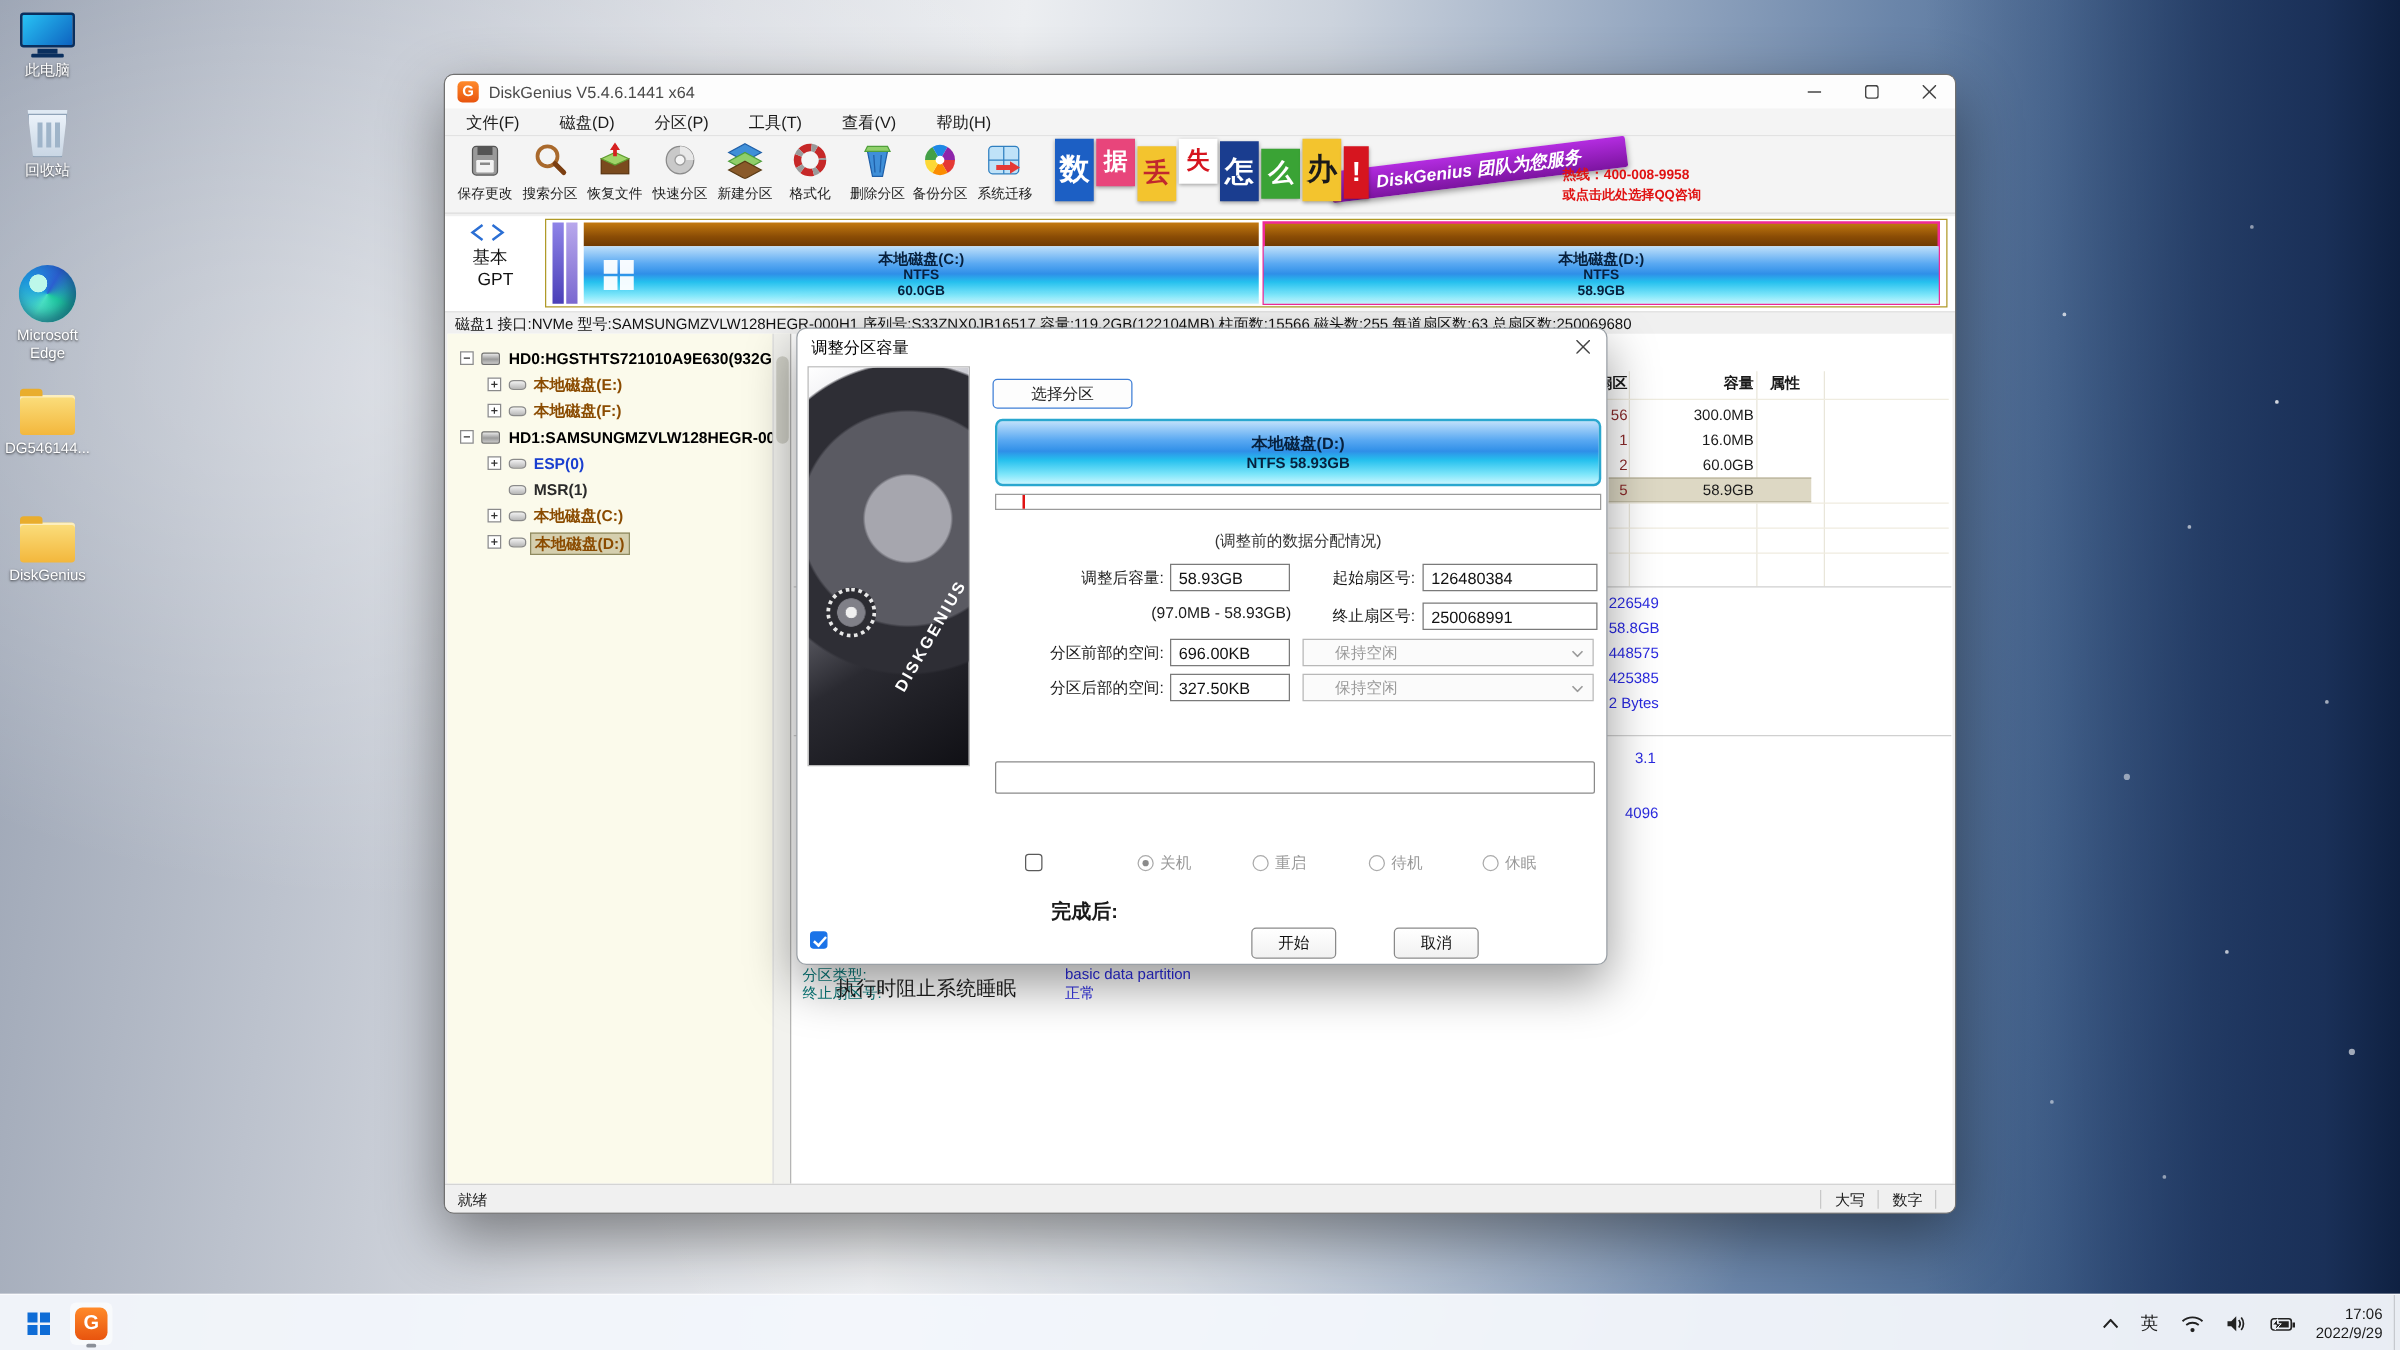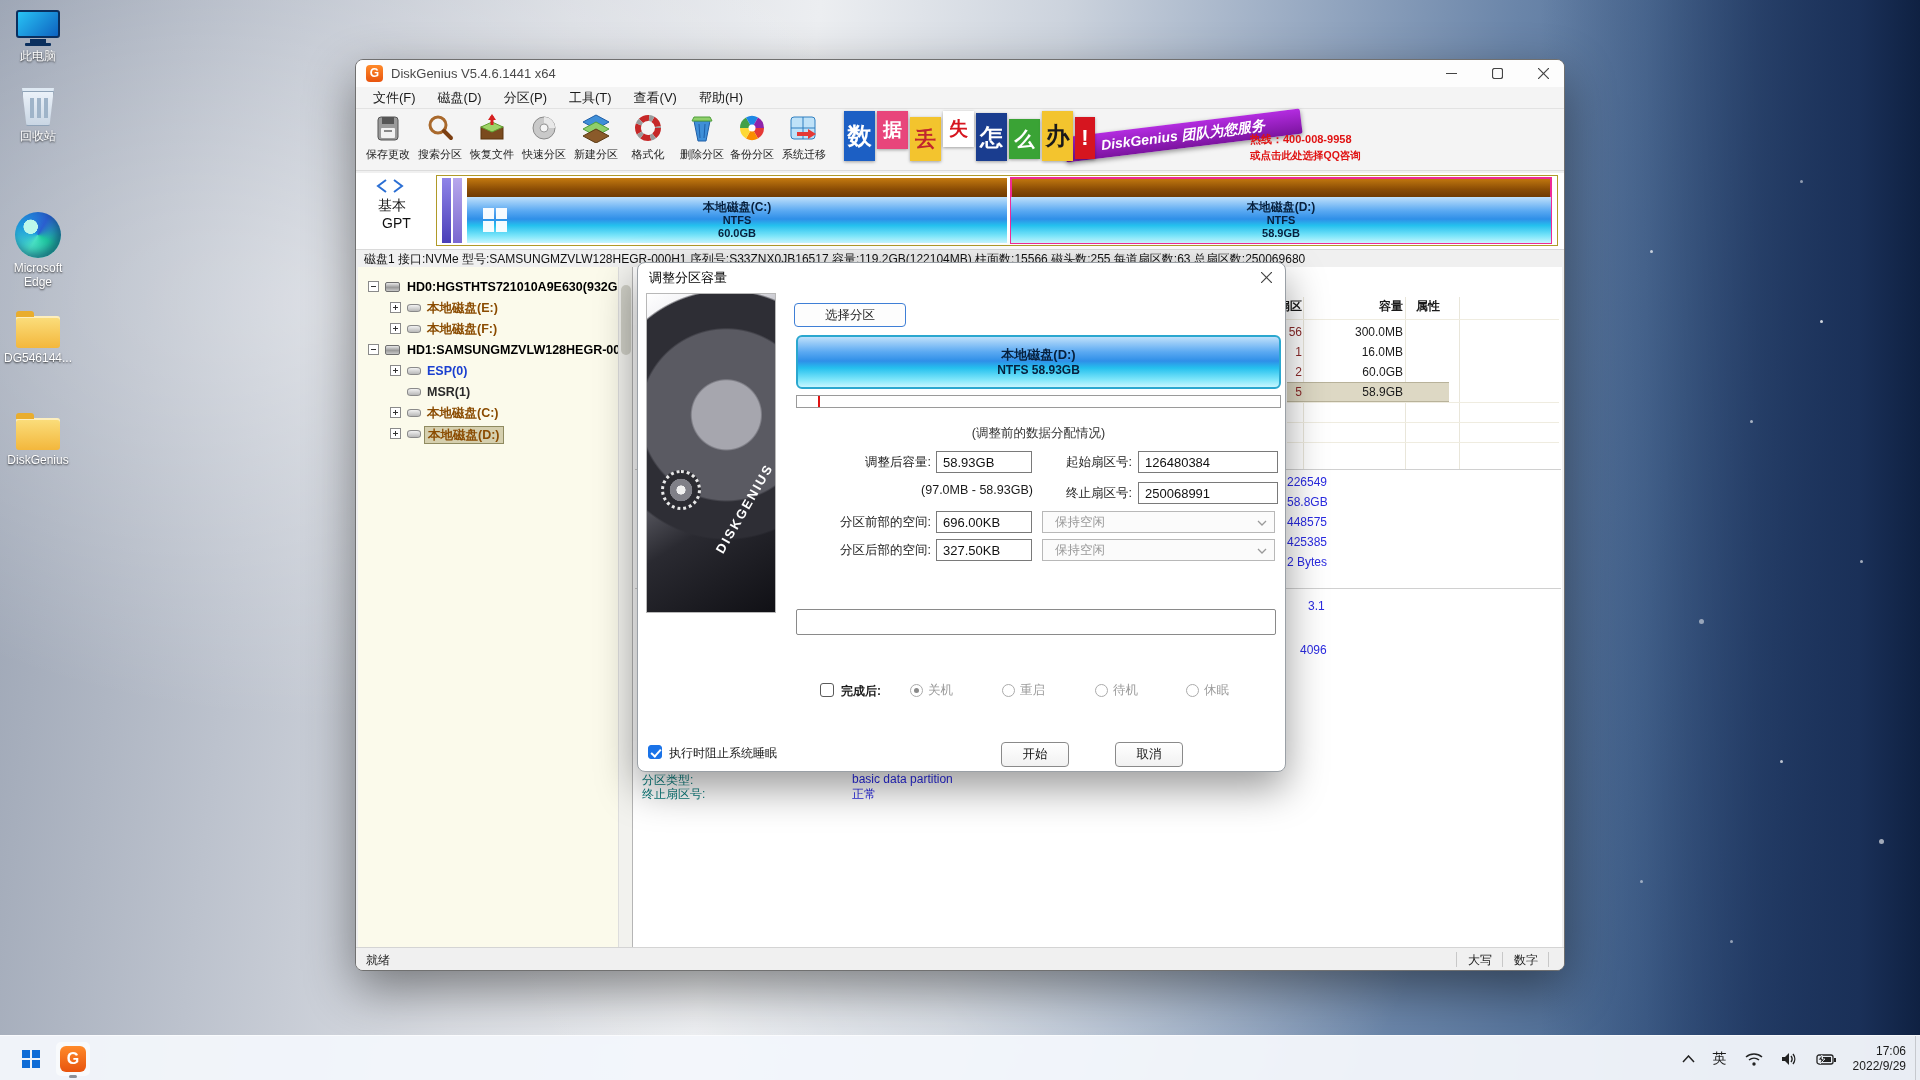--- a/index.html
+++ b/index.html
@@ -31,21 +31,21 @@
   .ic-folder { width:44px; height:32px; margin:0 auto; position:relative; background:linear-gradient(#fbdf7e,#f3b73c); border-radius:3px; box-shadow:inset 0 2px 0 rgba(255,255,255,.5); }
   .ic-folder:before { content:""; position:absolute; left:0; top:-5px; width:18px; height:6px; background:#e9ad2d; border-radius:3px 3px 0 0; }
 
   
   .win { position:absolute; left:355px; top:59px; width:1210px; height:912px; background:#f0f0f0; border:1px solid #707070; border-radius:8px; box-shadow:0 18px 50px rgba(0,0,0,.45); overflow:hidden; }
   .titlebar { position:absolute; left:0; top:0; right:0; height:27px; background:#fdfdfd; }
   .applogo { position:absolute; left:10px; top:5px; width:17px; height:17px; border-radius:4px; background:linear-gradient(#ff8a2a,#e8540e); color:#fff; font-weight:bold; font-size:12px; line-height:17px; text-align:center; }
   .apptitle { position:absolute; left:35px; top:6px; font-size:13px; color:#4a4a4a; }
   .wbtn { position:absolute; top:0; width:46px; height:27px; display:flex; align-items:center; justify-content:center; }
   .wbtn svg { stroke:#444; fill:none; stroke-width:1.2; }
-  .menubar { position:absolute; left:0; top:27px; right:0; height:22px; background:#f4f4f4; display:flex; padding-left:6px; border-bottom:1px solid #e2e2e2; }
+  .menubar { position:absolute; left:0; top:27px; right:0; height:22px; background:#f4f4f4; display:flex; padding-left:6px; border-bottom:1px solid #e2e2e2;gap:10px; }
   .menuitem { font-size:13px; color:#1a1a1a; line-height:21px; padding:0 11px; }
   .toolbar { position:absolute; left:0; top:49px; right:0; height:62px; background:#f4f4f4; border-bottom:1px solid #dcdcdc; }
   .tbtn { position:absolute; top:2px; width:52px; height:58px; display:flex; flex-direction:column; align-items:center; }
   .tbtn svg { width:30px; height:30px; margin-top:2px; }
   .tlab { font-size:11px; color:#222; margin-top:4px; white-space:nowrap; }
   
   .ad { position:absolute; left:486px; top:0; width:512px; height:62px; }
   .tile { position:absolute; width:31px; text-align:center; font-weight:bold; box-shadow:0 1px 3px rgba(0,0,0,.35); z-index:3; }
   .ribbon { position:absolute; left:222px; top:14px; width:238px; height:25px; background:linear-gradient(#b32ce0,#7c14a0); transform:rotate(-7deg); z-index:2; color:#fff; font-style:italic; font-weight:bold; font-size:14px; text-align:center; line-height:25px; box-shadow:0 2px 5px rgba(0,0,0,.4); border-radius:2px; }
   .adline1 { position:absolute; left:408px; top:23px; width:110px; font-size:11px; font-weight:bold; color:#e01212; z-index:4; }
@@ -118,27 +118,27 @@
     background:linear-gradient(#bfe0fb 0%,#5aa9f2 30%,#2f8fe8 48%,#25c0ee 62%,#7ee6fa 85%,#c8f6ff 100%);
     display:flex; flex-direction:column; align-items:center; justify-content:center; }
   .dpartbar .n { font-size:13px; font-weight:bold; color:#07203d; line-height:16px; }
   .dpartbar .i { font-size:12px; font-weight:bold; color:#07203d; line-height:15px; }
   .thinbar { position:absolute; left:158px; top:132px; width:485px; height:13px; border:1px solid #9a9a9a; background:#fff; }
   .redtick { position:absolute; left:21px; top:0; width:2px; height:11px; background:#e01212; }
   .dnote { position:absolute; left:158px; top:162px; width:485px; text-align:center; font-size:12.5px; color:#333; }
   .flab { position:absolute; font-size:12.5px; color:#1a1a1a; text-align:right; line-height:22px; white-space:nowrap; }
   .finp { position:absolute; height:22px; border:1px solid #7a7a7a; font-size:13px; color:#111; padding:0 6px; font-family:"Liberation Sans","DejaVu Sans",sans-serif; background:#fff; }
   .frange { position:absolute; font-size:12.5px; color:#1a1a1a; line-height:22px; white-space:nowrap; }
-  .fdrop { position:absolute; height:22px; border:1px solid #b8b8b8; background:#fbfbfb; font-size:12.5px; color:#9a9a9a; line-height:20px; padding-left:12px; }
+  .fdrop { position:absolute; height:22px; border:1px solid #b8b8b8; background:#fbfbfb; font-size:12.5px; color:#9a9a9a; line-height:20px; padding-left:25px; }
   .fdrop svg { position:absolute; right:7px; top:8px; }
   .progressbox { position:absolute; left:158px; top:346px; width:480px; height:26px; border:1px solid #8a8a8a; border-radius:2px; background:#fff; }
   .chk { position:absolute; width:14px; height:14px; border:1px solid #5a5a5a; border-radius:3px; background:#fff; }
   .chk.checked { background:#1a73e8; border-color:#1a73e8; }
   .chk.checked:after { content:""; position:absolute; left:4px; top:1px; width:4px; height:8px; border:solid #fff; border-width:0 2px 2px 0; transform:rotate(42deg); }
-  .dlabel2 { position:absolute; font-size:12px; color:#1a1a1a; white-space:nowrap; }
+  .dlabel2 { position:absolute; font-size:16px; color:#1a1a1a; white-space:nowrap;margin-top:36px; }
   .radio { position:absolute; display:flex; align-items:center; }
   .rdot { width:13px; height:13px; border:1px solid #ababab; border-radius:50%; background:#fff; position:relative; }
   .radio.on .rdot:after { content:""; position:absolute; left:3px; top:3px; width:5px; height:5px; border-radius:50%; background:#8a8a8a; }
   .rtext { font-size:12.5px; color:#9a9a9a; margin-left:5px; }
   .dbtn { position:absolute; width:68px; height:25px; border:1px solid #8a8a8a; border-radius:4px; background:linear-gradient(#fff,#f1f1f1); font-size:12.5px; color:#111; text-align:center; line-height:23px; }
 
   
   .taskbar { position:absolute; left:0; bottom:0; width:1920px; height:45px; background:rgba(243,246,251,.96); border-top:1px solid rgba(255,255,255,.6); z-index:100; }
   .startbtn { position:absolute; left:14px; top:6px; width:34px; height:34px; border-radius:5px; display:flex; align-items:center; justify-content:center; }
   .wlogo { width:18px; height:18px; display:grid; grid-template-columns:8px 8px; grid-template-rows:8px 8px; gap:2px; }

